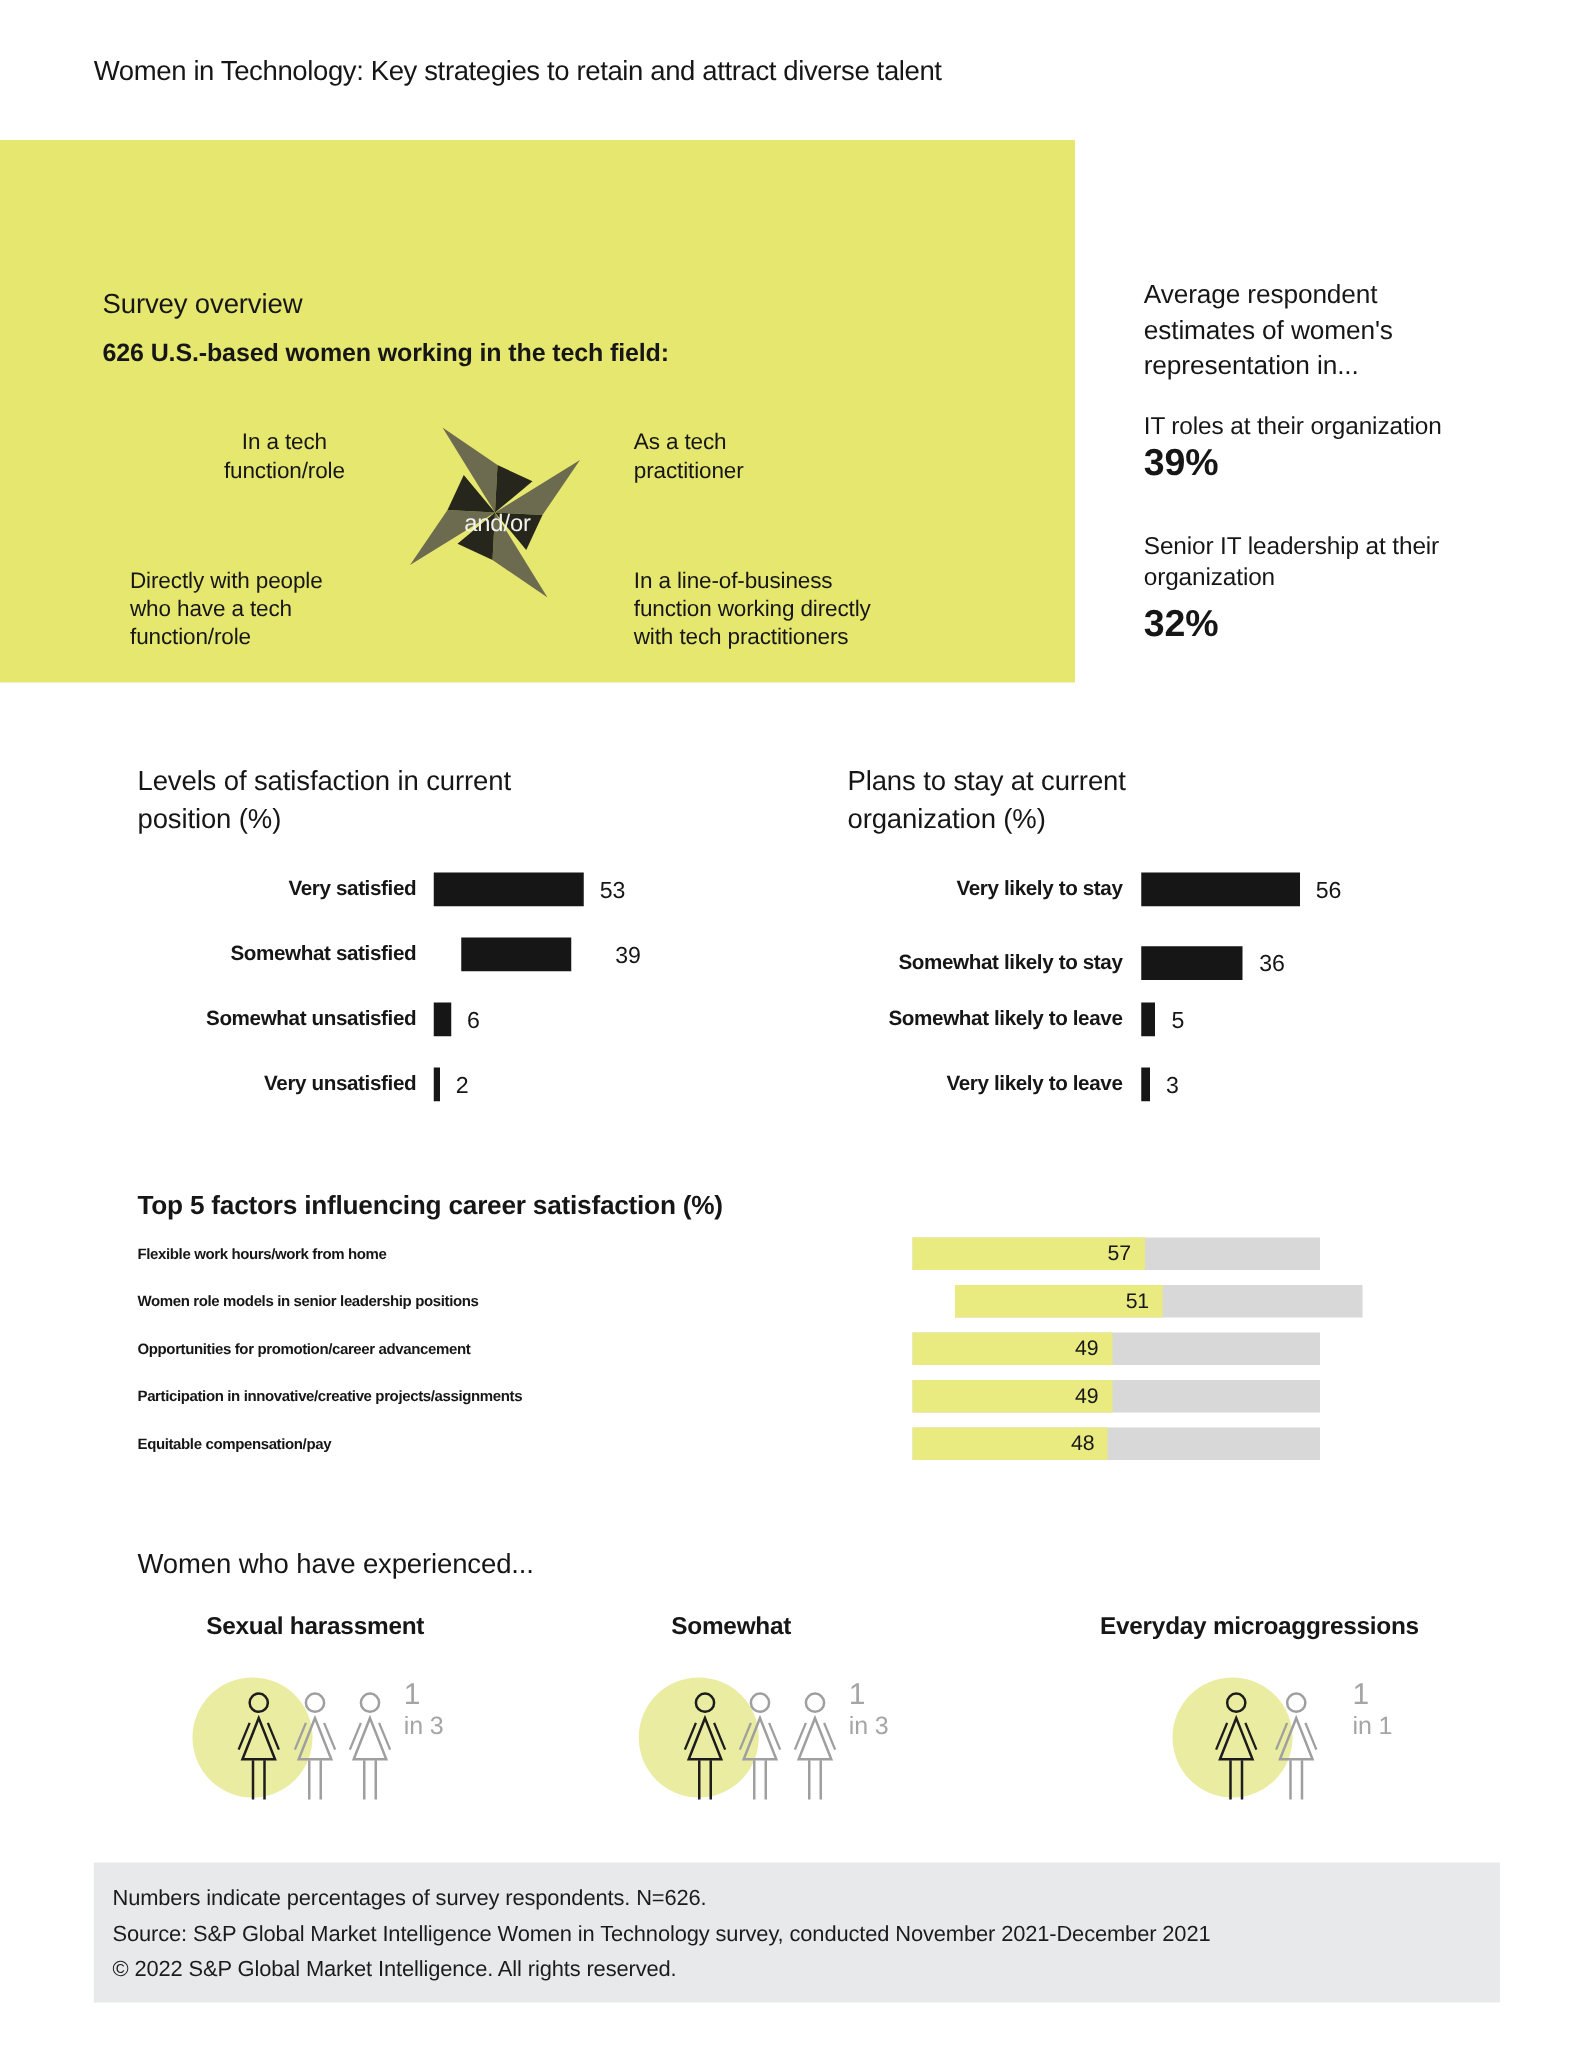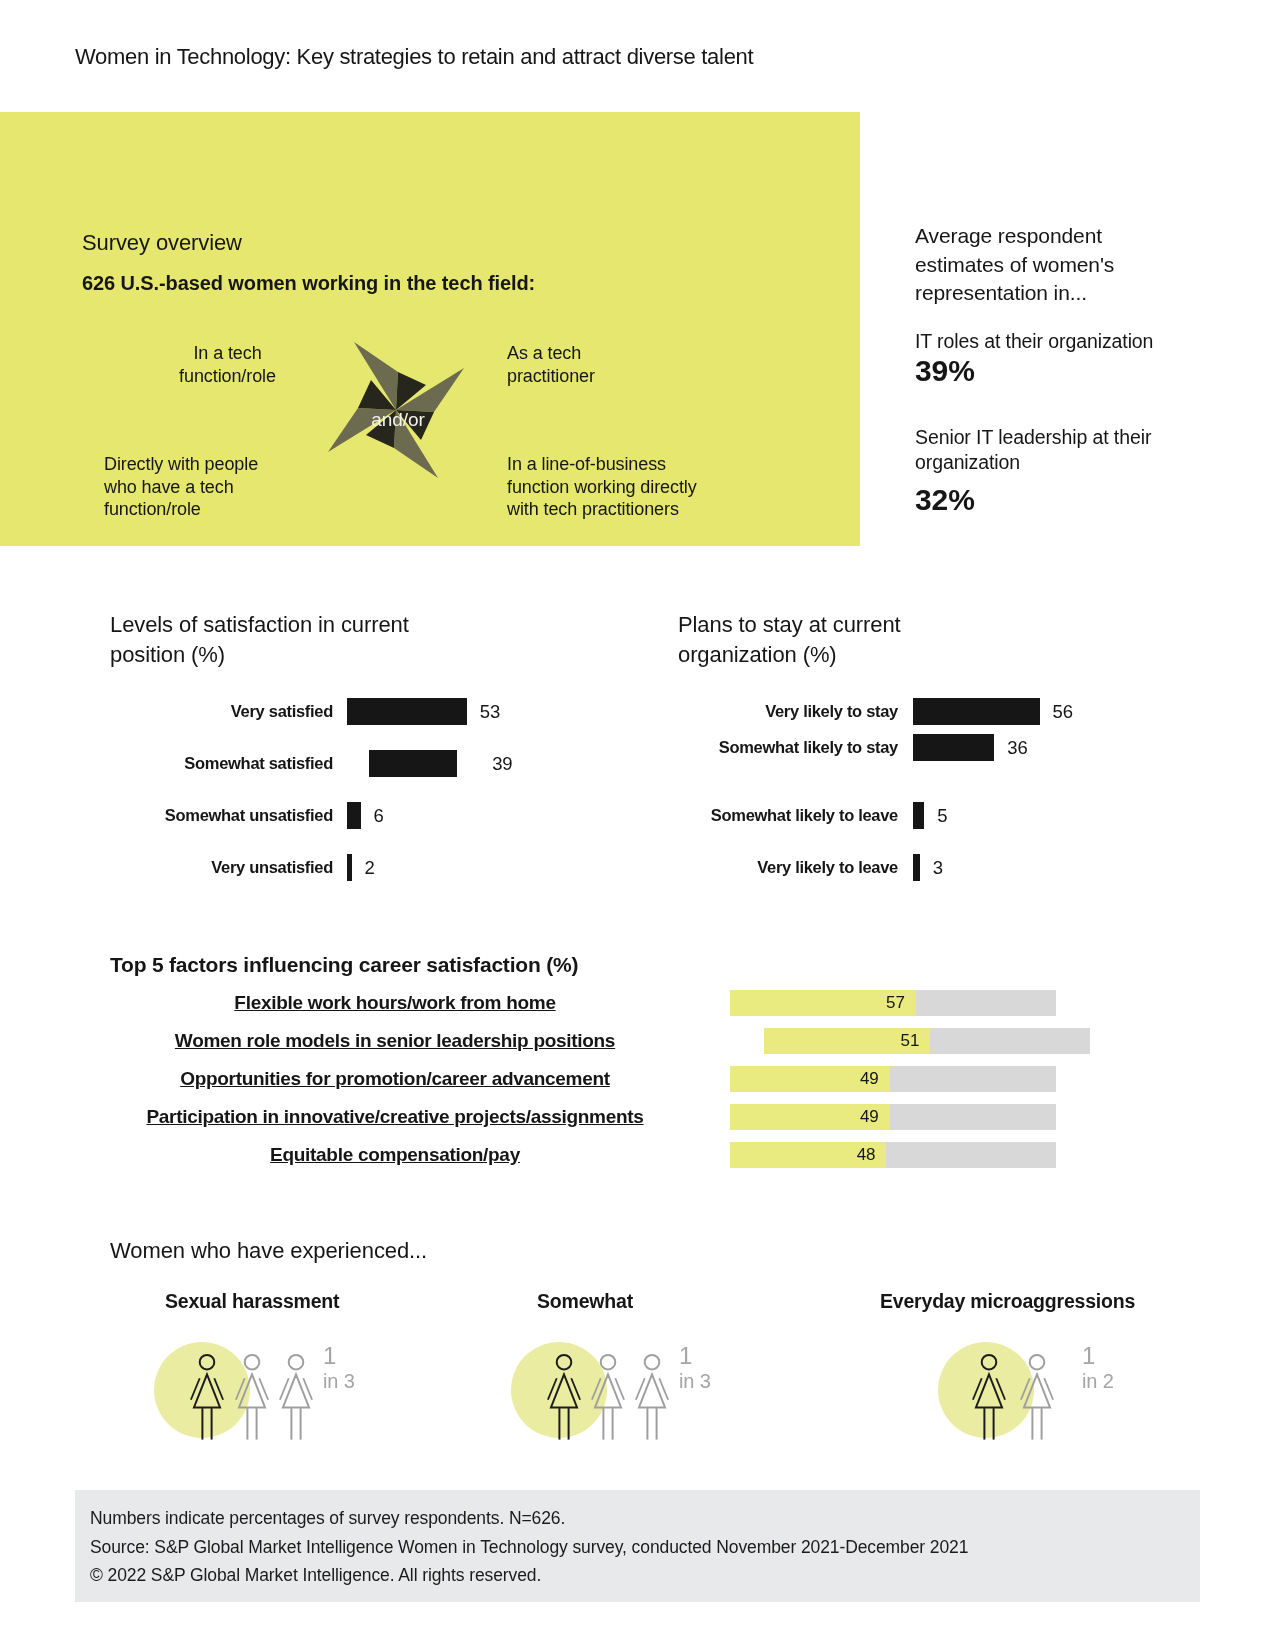--- a/index.html
+++ b/index.html
@@ -24,21 +24,21 @@
   .est-value{font-size:30px;font-weight:700;}
 
   .chart-title{font-size:22px;line-height:30px;}
   .bwrow{display:flex;align-items:center;height:27px;}
   .bwrow .lbl{font-weight:700;font-size:16.5px;text-align:right;letter-spacing:-0.3px;}
   .bwrow .bar{height:27px;background:#161616;}
   .bwrow .val{font-size:18.5px;margin-left:13px;}
 
   .factors-title{font-size:21px;font-weight:700;letter-spacing:-0.2px;}
   .frow{display:flex;align-items:center;height:26px;}
-  .frow .lbl{width:570px;text-align:center;font-weight:700;font-size:19px;letter-spacing:-0.3px;text-decoration:underline;}
+  .frow .lbl{width:570px;text-align:left;font-weight:700;font-size:12px;letter-spacing:-0.3px;}
   .frow .track{width:326px;height:26px;background:#d8d8d8;margin-left:50px;position:relative;}
   .frow .fill{height:26px;background:#e9ea80;display:flex;align-items:center;justify-content:flex-end;}
   .frow .num{font-size:17px;padding-right:11px;color:#161616;}
 
   .exp-title{font-size:22px;}
   .grp-head{font-size:19.5px;font-weight:700;letter-spacing:-0.2px;}
   .hl-circle{border-radius:50%;background:#eaeca2;width:96px;height:96px;}
   .fig{position:absolute;z-index:1;}
   .fig-dark{color:#1c1c1c;}
   .fig-gray{color:#9f9f9f;}
@@ -142,21 +142,21 @@
     <div class="bar" style="margin-left: 14px; width: 4.52px;"></div>
     <div class="val">2</div>
   </div>
 
   <div class="abs chart-title" style="left:678px;top:610px;width:300px;">Plans to stay at current organization (%)</div>
   <div class="abs bwrow" style="left:668px;top:698px;">
     <div class="lbl" style="width:230px;">Very likely to stay</div>
     <div class="bar" style="margin-left: 15px; width: 126.56px;"></div>
     <div class="val">56</div>
   </div>
-  <div class="abs bwrow" style="left:668px;top:734px;">
+  <div class="abs bwrow" style="left:668px;top:757px;">
     <div class="lbl" style="width:230px;">Somewhat likely to stay</div>
     <div class="bar" style="margin-left: 15px; width: 81.36px;"></div>
     <div class="val">36</div>
   </div>
   <div class="abs bwrow" style="left:668px;top:802px;">
     <div class="lbl" style="width:230px;">Somewhat likely to leave</div>
     <div class="bar" style="margin-left: 15px; width: 11.3px;"></div>
     <div class="val">5</div>
   </div>
   <div class="abs bwrow" style="left:668px;top:854px;">
@@ -244,21 +244,21 @@
   <div class="abs grp-head" style="left:880px;top:1290px;">Everyday microaggressions</div>
   <div class="abs hl-circle" style="left:938px;top:1342px;"></div>
   <svg class="abs fig fig-dark" style="left:966px;top:1350px;" width="46" height="101">
       <use href="#woman"></use>
     </svg>
   <svg class="abs fig fig-gray" style="left:1014px;top:1350px;" width="46" height="101">
       <use href="#woman"></use>
     </svg>
   <div class="abs ratio" style="left:1082px;top:1344px;">
     <div class="n">1</div>
-    <div class="d">in 2</div>
+    <div class="d">in 1</div>
   </div>
 
   <div class="abs footer-box" style="left:75px;top:1490px;width:1125px;height:112px;">
     <div class="abs" style="left:15px;top:14px;width:1080px;">
       <div class="footer-line">Numbers indicate percentages of survey respondents. N=626.</div>
       <div class="footer-line">Source: S&amp;P Global Market Intelligence Women in Technology survey, conducted November 2021-December 2021</div>
       <div class="footer-line">© 2022 S&amp;P Global Market Intelligence. All rights reserved.</div>
     </div>
   </div>
 

